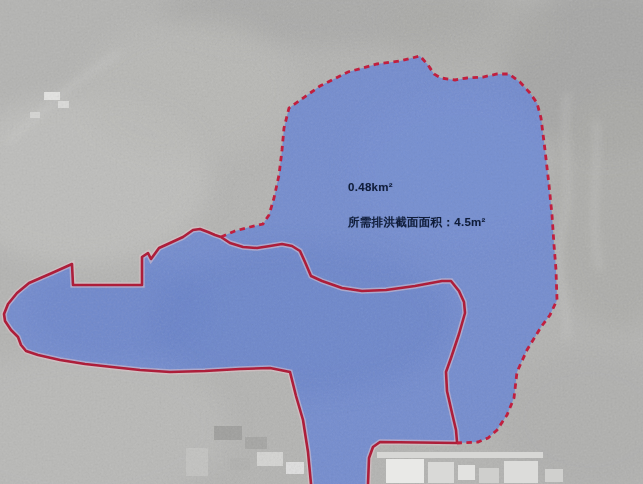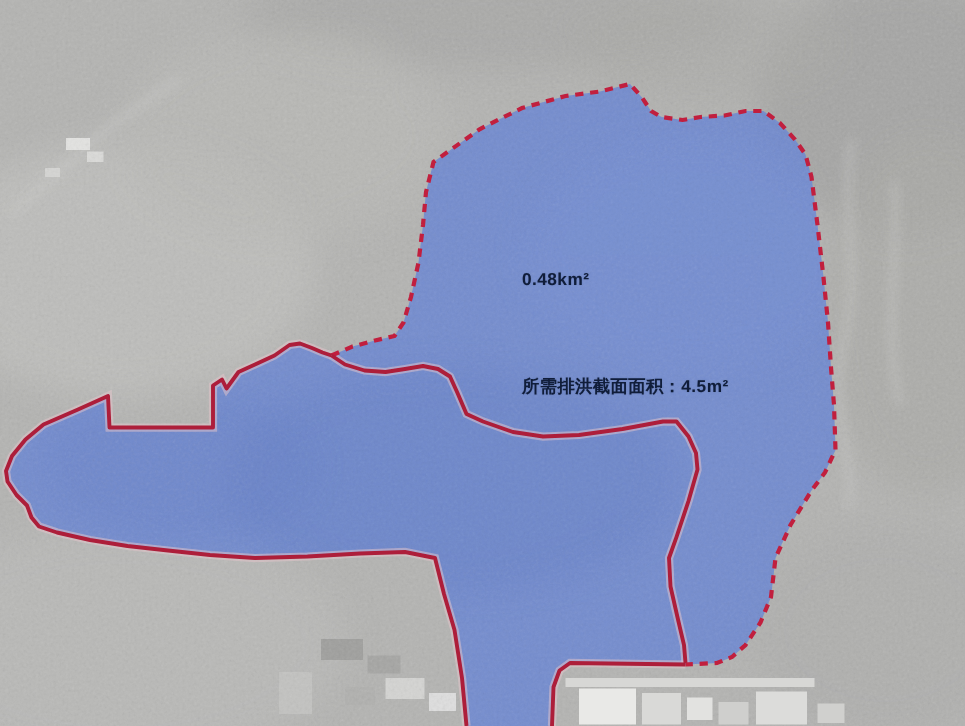--- a/index.html
+++ b/index.html
@@ -17,21 +17,21 @@
     left:348px;
     color:#101d3a;
     font-weight:bold;
     font-size:11.5px;
     letter-spacing:.3px;
     white-space:nowrap;
     text-shadow:0 0 1px rgba(20,30,60,.25);
   }
   .ann.l1{top:181px;}
   .ann.l2{top:197px;}
-  .ann.l3{top:215px;margin-top:35px;}
+  .ann.l3{top:215px;}
 </style>
 </head>
 <body>
 
 <div class="stage">
 
   <svg width="643" height="484" viewBox="0 0 643 484">
     <defs>
       <filter id="grain" x="0%" y="0%" width="100%" height="100%">
         <feTurbulence type="fractalNoise" baseFrequency="0.5" numOctaves="3" seed="11" stitchTiles="stitch"></feTurbulence>

